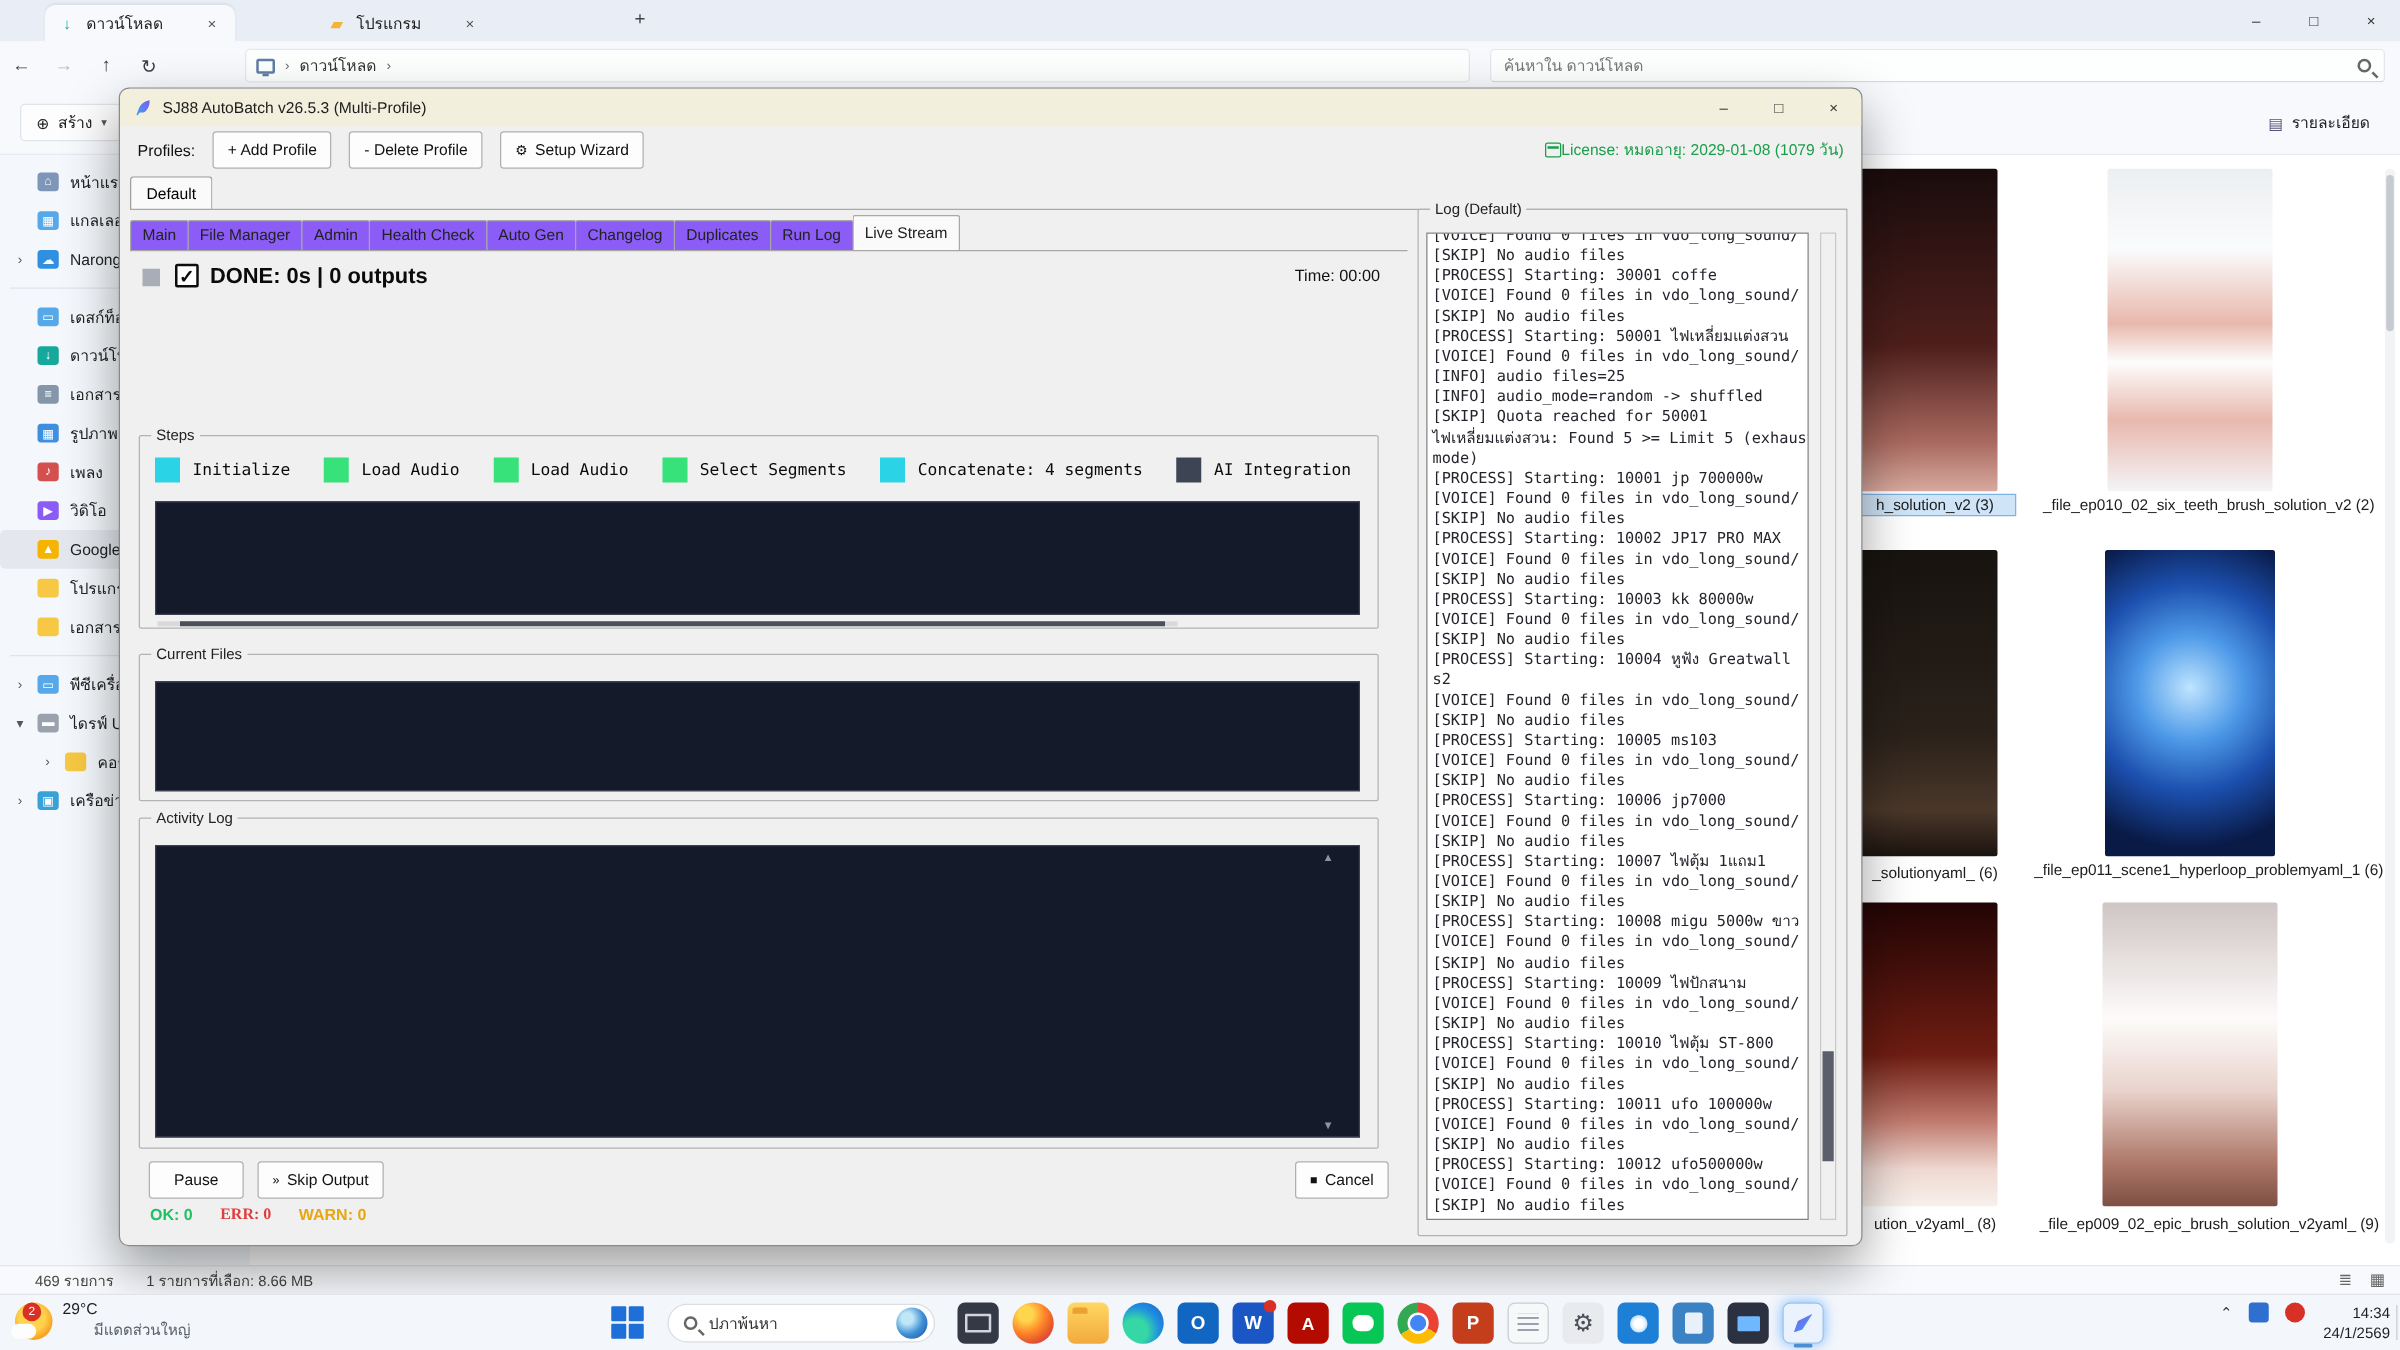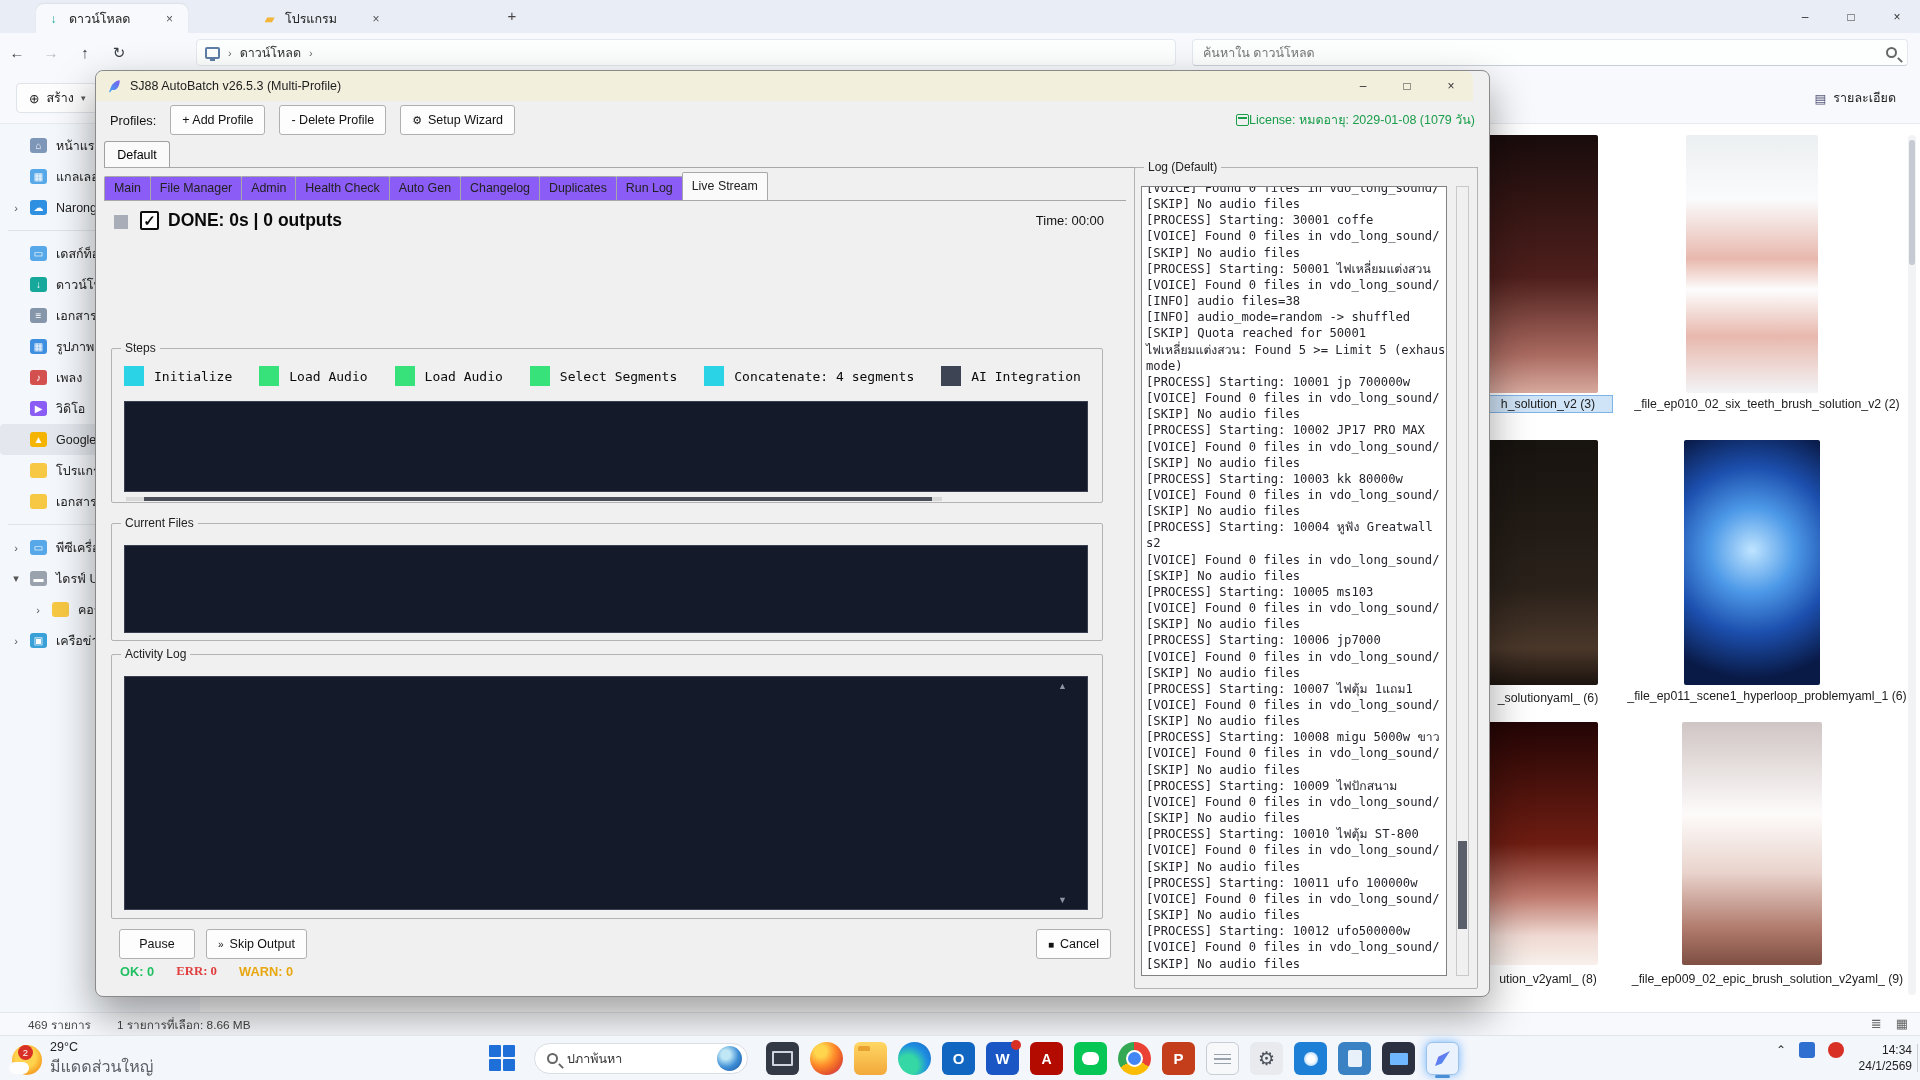--- a/index.html
+++ b/index.html
@@ -47,21 +47,21 @@
   .thumb-d { background:radial-gradient(circle at 50% 45%, #bfe4ff 0%, #4e9ae8 28%, #1c4fae 55%, #091a46 85%); }
   .thumb-e { background:linear-gradient(180deg,#230505,#6e1d12 50%,#c07a6e 72%,#efd9d2 88%,#f8f0ec); }
   .thumb-f { background:linear-gradient(180deg,#cfc5c4,#fdfbfa 38%,#e9d3cc 62%,#b07a6c 85%,#7e4f43); }
   .vscroll { position:absolute; right:4px; top:135px; width:8px; bottom:40px; background:#f2f3f5; border-radius:4px; }
   .vscroll .vthumb { position:absolute; top:5px; left:1px; width:6px; height:125px; background:#c6cad1; border-radius:3px; }
   .statusbar { position:absolute; left:0; right:0; bottom:0; height:23px; background:#f7f9fc; border-top:1px solid #e3e7ee; display:flex; align-items:center; font-size:11.8px; color:#444; gap:26px; padding-left:28px; }
   .viewtoggles { position:absolute; right:12px; top:3px; display:flex; gap:14px; font-size:13px; color:#666; }
 
   
   .dialog { position:absolute; left:95px; top:70px; width:1395px; height:927px; background:#f0f0f0; border:1px solid #8a8a8a; border-radius:8px; box-shadow:0 18px 42px rgba(0,0,0,.38); }
-  .dtitle { position:absolute; top:0; left:0; right:16px; height:30px; background:#f2efdd; border-radius:8px 8px 0 0; display:flex; align-items:center; padding-left:12px; gap:8px; font-size:12.5px; color:#1d1d1d; }
+  .dtitle { position:absolute; top:0; left:0; right:0; height:30px; background:#f2efdd; border-radius:8px 8px 0 0; display:flex; align-items:center; padding-left:12px; gap:8px; font-size:12.5px; color:#1d1d1d; }
   .dctrl { position:absolute; top:0; width:44px; height:30px; display:flex; align-items:center; justify-content:center; font-size:12px; color:#333; }
   .profrow { position:absolute; top:32px; left:0; right:0; height:34px; display:flex; align-items:center; padding:0 14px; gap:14px; font-size:12.8px; color:#111; }
   .btn { background:#fdfdfd; border:1px solid #b0b0b0; border-radius:3px; height:30px; display:inline-flex; align-items:center; padding:0 11px; font-size:12.5px; color:#111; gap:6px; }
   .license { margin-left:auto; color:#1a9e4b; font-size:12.5px; display:flex; align-items:center; gap:0; }
   .calic { width:13px; height:12px; border:1.5px solid #1a9e4b; border-radius:2px; position:relative; }
   .calic::after { content:""; position:absolute; top:2px; left:1px; right:1px; height:2px; background:#1a9e4b; }
   .proftab { position:absolute; top:70px; left:8px; width:66px; height:27px; background:#fafafa; border:1px solid #a0a0a0; border-bottom:none; border-radius:3px 3px 0 0; display:flex; align-items:center; justify-content:center; font-size:12.5px; }
   .profline { position:absolute; top:96px; left:8px; width:1374px; border-top:1px solid #a8a8a8; }
   .ntabs { position:absolute; top:101px; left:8px; display:flex; align-items:flex-end; height:28px; }
   .ntab { background:#8b5cf6; border:1px solid #a8a8a8; border-bottom:none; padding:4px 9px 5px; font-size:12.4px; color:#222; margin-right:-1px; border-radius:2px 2px 0 0; }
@@ -117,21 +117,21 @@
   .logsb { position:absolute; right:8px; top:18px; width:13px; bottom:12px; background:#f0f0f0; border:1px solid #c9c9c9; }
   .logsb .vthumb { position:absolute; left:1px; right:1px; top:83%; height:88px; background:#5a5f6b; }
 
   
   .taskbar { position:absolute; left:0; right:0; bottom:0; height:45px; background:#f3f6fb; border-top:1px solid #e0e4ea; }
   .weather { position:absolute; left:12px; top:4px; display:flex; gap:8px; align-items:center; }
   .sunic { width:30px; height:30px; background:radial-gradient(circle at 45% 40%, #ffd34d 0 42%, #f7a325 70%); border-radius:50%; position:relative; }
   .sunic::after { content:""; position:absolute; left:-3px; bottom:1px; width:20px; height:12px; background:#fdfdfd; border-radius:8px; }
   .wbadge { position:absolute; left:6px; top:0px; width:15px; height:15px; background:#d93025; color:#fff; border-radius:50%; font-size:9.5px; display:flex; align-items:center; justify-content:center; z-index:2; }
   .wtemp { font-size:12.5px; color:#1e1e1e; }
-  .wdesc { font-size:16px; color:#5a5f66; }
+  .wdesc { font-size:12px; color:#5a5f66;margin-left:25px; }
   .startbtn { position:absolute; left:489px; top:9px; width:27px; height:27px; display:grid; grid-template-columns:12px 12px; grid-template-rows:12px 12px; gap:2px; }
   .startbtn span { background:#1f6fd9; border-radius:1px; }
   .tsearch { position:absolute; left:534px; top:7px; width:214px; height:31px; background:#fff; border:1px solid #d9dde4; border-radius:16px; display:flex; align-items:center; padding:0 5px 0 12px; gap:9px; font-size:12.5px; color:#333; }
   .tsearch .globe { margin-left:auto; width:25px; height:25px; border-radius:50%; background:radial-gradient(circle at 35% 35%, #bfe7f5 0 20%, #3f8fd6 55%, #1b4f96); }
   .tiles { position:absolute; left:766px; top:6px; display:flex; gap:11px; }
   .tbi { width:33px; height:33px; border-radius:6px; position:relative; display:flex; align-items:center; justify-content:center; }
   .tb-dark { background:#343946; } .tb-dark::after { content:""; width:17px; height:11px; border:2px solid #cfd4df; border-radius:1px; }
   .tb-firefox { background:radial-gradient(circle at 32% 28%, #ffd54d 0 18%, #ff8a2a 45%, #e5562a 70%, #b5309b); border-radius:50%; }
   .tb-folder { background:linear-gradient(180deg,#ffd764,#f2a93b); } .tb-folder::before { content:""; position:absolute; top:4px; left:4px; width:12px; height:5px; background:#e9a231; border-radius:2px 2px 0 0; }
   .tb-edge { background:radial-gradient(circle at 30% 70%, #35d8a4 0 30%, #1f8fe0 60%, #1b5fc4); border-radius:50%; }
@@ -495,21 +495,21 @@
       <div class="logwhite">
         <div class="loglist">
 
         <div class="logline mono">[VOICE] Found 0 files in vdo_long_sound/</div>
             <div class="logline mono">[SKIP] No audio files</div>
             <div class="logline mono">[PROCESS] Starting: 30001 coffe</div>
             <div class="logline mono">[VOICE] Found 0 files in vdo_long_sound/</div>
             <div class="logline mono">[SKIP] No audio files</div>
             <div class="logline mono">[PROCESS] Starting: 50001 ไฟเหลี่ยมแต่งสวน</div>
             <div class="logline mono">[VOICE] Found 0 files in vdo_long_sound/</div>
-            <div class="logline mono">[INFO] audio files=38</div>
+            <div class="logline mono">[INFO] audio files=25</div>
             <div class="logline mono">[INFO] audio_mode=random -&gt; shuffled</div>
             <div class="logline mono">[SKIP] Quota reached for 50001</div>
             <div class="logline mono">ไฟเหลี่ยมแต่งสวน: Found 5 &gt;= Limit 5 (exhaust</div>
             <div class="logline mono">mode)</div>
             <div class="logline mono">[PROCESS] Starting: 10001 jp 700000w</div>
             <div class="logline mono">[VOICE] Found 0 files in vdo_long_sound/</div>
             <div class="logline mono">[SKIP] No audio files</div>
             <div class="logline mono">[PROCESS] Starting: 10002 JP17 PRO MAX</div>
             <div class="logline mono">[VOICE] Found 0 files in vdo_long_sound/</div>
             <div class="logline mono">[SKIP] No audio files</div>

